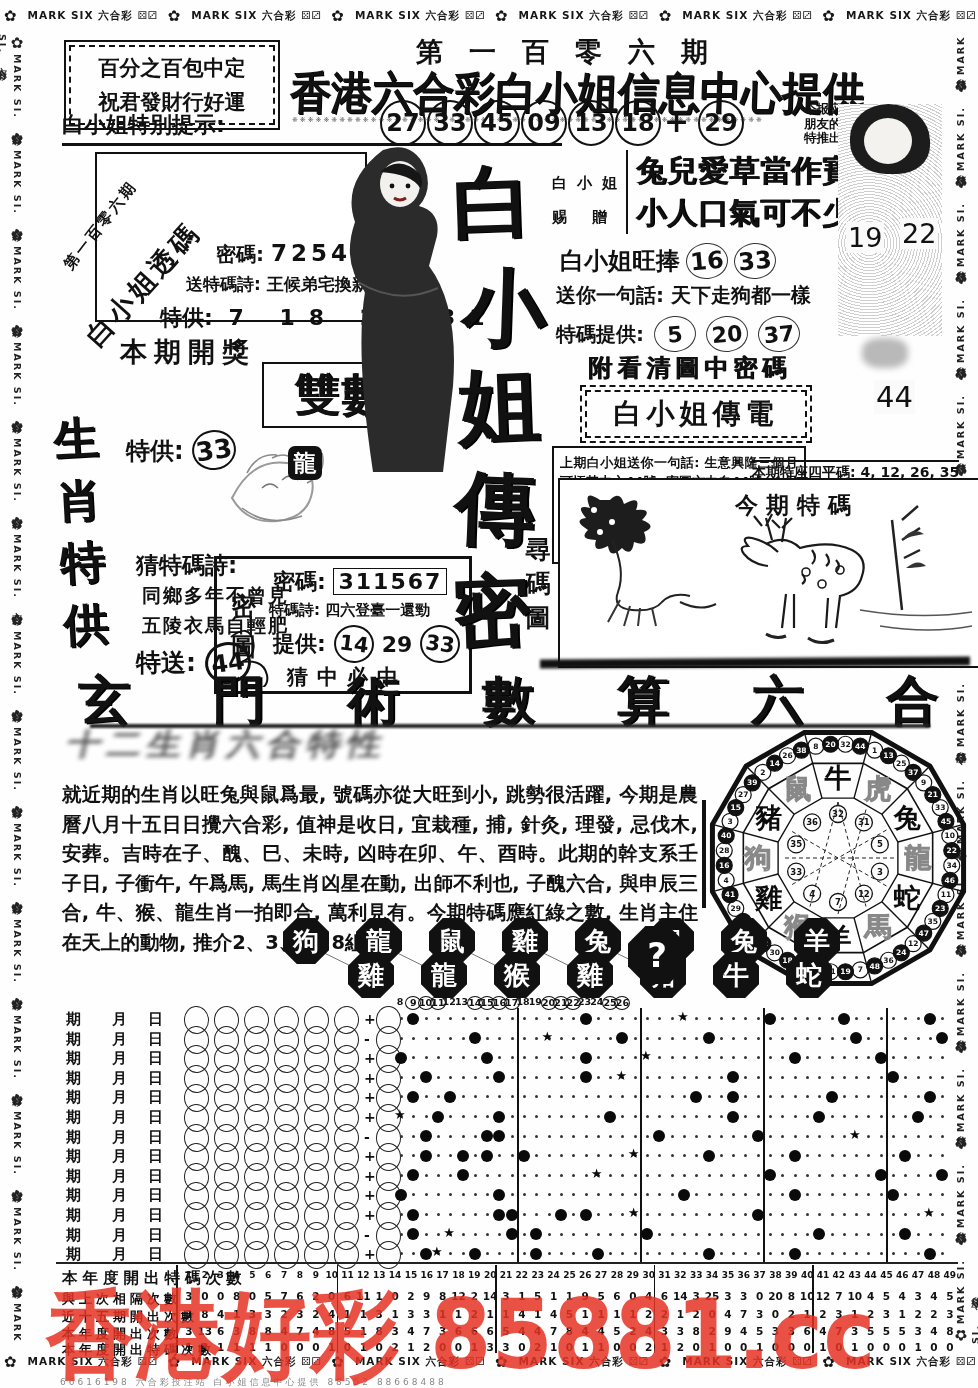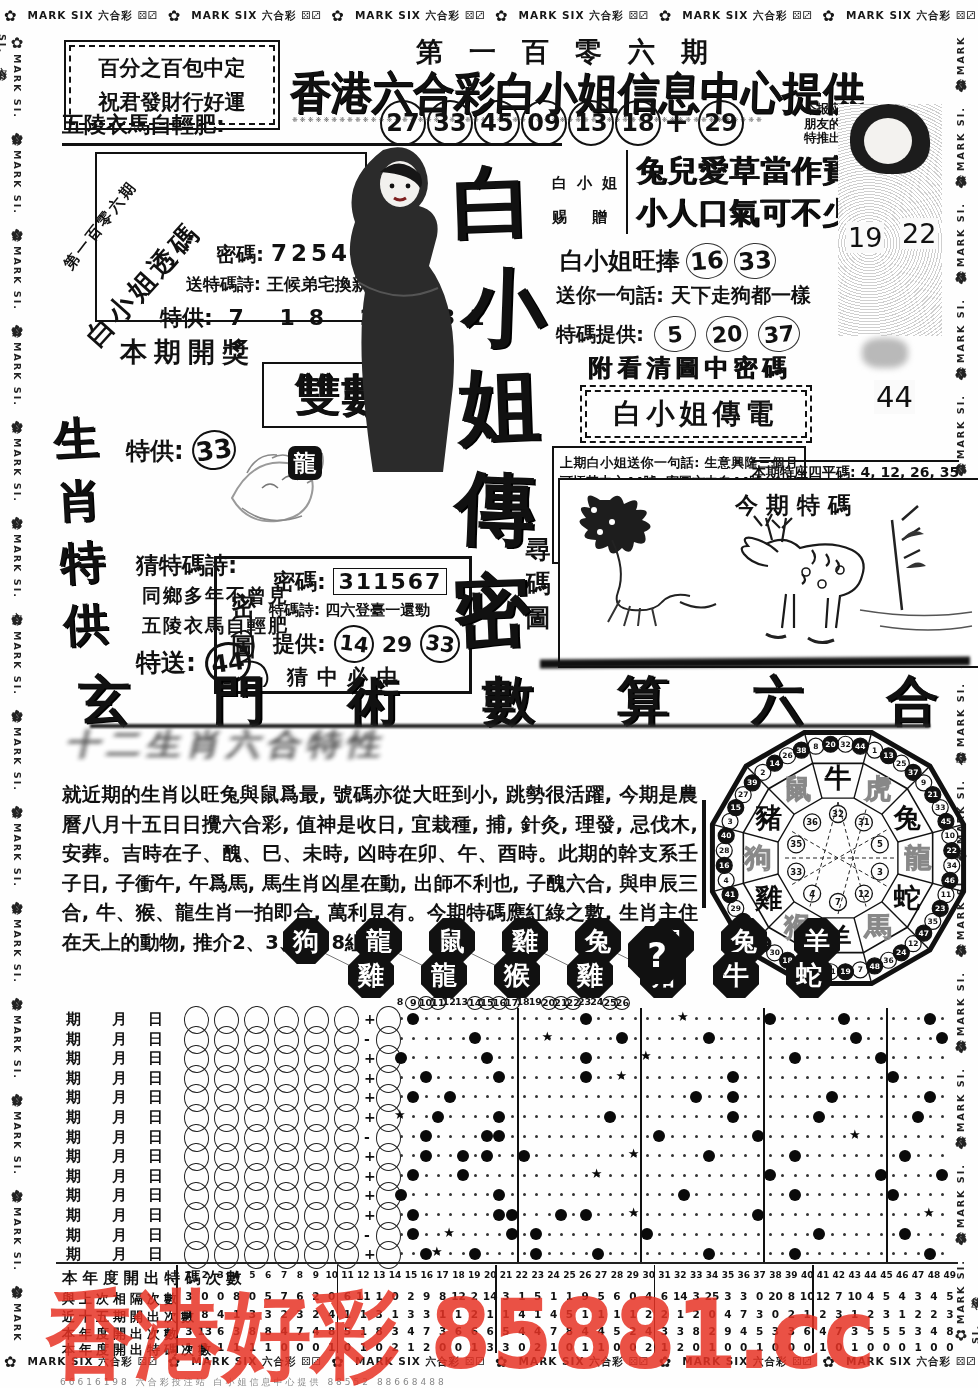--- a/index.html
+++ b/index.html
@@ -173,21 +173,21 @@
   <div class="vstrip" id="strip-left"><span class="flower">✿</span><span class="b-unit">MARK SI. 六合彩</span><span class="flower">✿</span><span class="b-unit">MARK SI. 六合彩</span><span class="flower">✿</span><span class="b-unit">MARK SI. 六合彩</span><span class="flower">✿</span><span class="b-unit">MARK SI. 六合彩</span><span class="flower">✿</span><span class="b-unit">MARK SI. 六合彩</span><span class="flower">✿</span><span class="b-unit">MARK SI. 六合彩</span><span class="flower">✿</span><span class="b-unit">MARK SI. 六合彩</span><span class="flower">✿</span><span class="b-unit">MARK SI. 六合彩</span><span class="flower">✿</span><span class="b-unit">MARK SI. 六合彩</span><span class="flower">✿</span><span class="b-unit">MARK SI. 六合彩</span><span class="flower">✿</span><span class="b-unit">MARK SI. 六合彩</span><span class="flower">✿</span><span class="b-unit">MARK SI. 六合彩</span><span class="flower">✿</span><span class="b-unit">MARK SI. 六合彩</span><span class="flower">✿</span><span class="b-unit">MARK SI. 六合彩</span></div>
   <div class="vstrip" id="strip-right"><span class="flower">✿</span><span class="b-unit">MARK SI. 六合彩</span><span class="flower">✿</span><span class="b-unit">MARK SI. 六合彩</span><span class="flower">✿</span><span class="b-unit">MARK SI. 六合彩</span><span class="flower">✿</span><span class="b-unit">MARK SI. 六合彩</span><span class="flower">✿</span><span class="b-unit">MARK SI. 六合彩</span><span class="flower">✿</span><span class="b-unit">MARK SI. 六合彩</span><span class="flower">✿</span><span class="b-unit">MARK SI. 六合彩</span><span class="flower">✿</span><span class="b-unit">MARK SI. 六合彩</span><span class="flower">✿</span><span class="b-unit">MARK SI. 六合彩</span><span class="flower">✿</span><span class="b-unit">MARK SI. 六合彩</span><span class="flower">✿</span><span class="b-unit">MARK SI. 六合彩</span><span class="flower">✿</span><span class="b-unit">MARK SI. 六合彩</span><span class="flower">✿</span><span class="b-unit">MARK SI. 六合彩</span><span class="flower">✿</span><span class="b-unit">MARK SI. 六合彩</span></div>
 
   <div class="abs" id="lucky-box">
     <div>百分之百包中定</div>
     <div>祝君發財行好運</div>
   </div>
   <div class="abs" id="issue-line">第一百零六期</div>
   <div class="abs" id="main-title">香港六合彩白小姐信息中心提供</div>
   <div class="abs" id="title-orn">❈❈❈❈❈❈❈❈❈❈❈❈❈❈❈❈❈❈❈❈❈❈❈❈❈❈❈❈❈❈❈❈❈❈❈❈❈❈❈❈❈❈❈❈❈❈❈❈❈❈❈❈❈❈❈❈❈❈❈❈</div>
-  <div class="abs" id="tip-label">五陵衣馬自輕肥:</div>
+  <div class="abs" id="tip-label">白小姐特別提示:</div>
   <div class="abs" id="test-codes"></div>
   <div class="abs" id="plus-sign">+</div>
   <div class="abs" id="notice">
     <div>今报应彩氏</div>
     <div>朋友的利益,</div>
     <div>特推出加強版</div>
   </div>
   <div class="abs" id="tip-underline"></div>
 
   <div class="abs" id="empty-box"></div>

